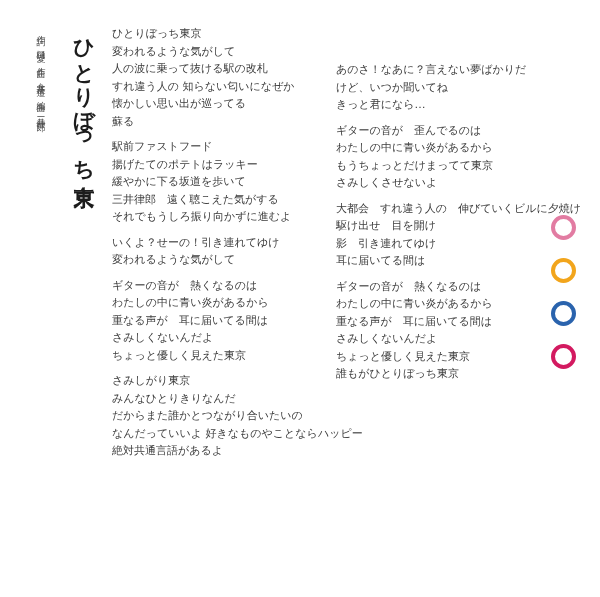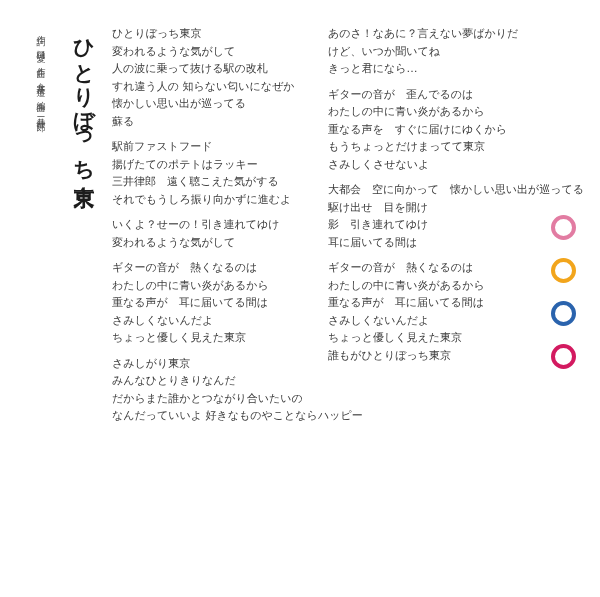--- a/index.html
+++ b/index.html
@@ -45,21 +45,21 @@
   
   .lyrics-col {
     position: absolute;
     top: 25px;
     font-size: 11px;
     line-height: 17.5px;
     color: #3c3c3c;
     white-space: nowrap;
   }
   .col1 { left: 112px; }
-  .col2 { left: 328px; }
+  .col2 { left: 336px; margin-top: 36px; }
   .stanza { margin: 0 0 8px 0; }
   .line { height: 17.5px; }
   
   .circles {
     position: absolute;
     left: 551px;
     top: 215px;
     display: flex;
     flex-direction: column;
     gap: 18px;
@@ -86,57 +86,58 @@
         <div class="line">ひとりぼっち東京</div>
         <div class="line">変われるような気がして</div>
         <div class="line">人の波に乗って抜ける駅の改札</div>
         <div class="line">すれ違う人の 知らない匂いになぜか</div>
         <div class="line">懐かしい思い出が巡ってる</div>
         <div class="line">蘇る</div>
       </div>
       <div class="stanza">
         <div class="line">駅前ファストフード</div>
         <div class="line">揚げたてのポテトはラッキー</div>
+        <div class="line">緩やかに下る坂道を歩いて</div>
         <div class="line">三井律郎　遠く聴こえた気がする</div>
         <div class="line">それでもうしろ振り向かずに進むよ</div>
       </div>
       <div class="stanza">
         <div class="line">いくよ？せーの！引き連れてゆけ</div>
         <div class="line">変われるような気がして</div>
       </div>
       <div class="stanza">
         <div class="line">ギターの音が　熱くなるのは</div>
         <div class="line">わたしの中に青い炎があるから</div>
         <div class="line">重なる声が　耳に届いてる間は</div>
         <div class="line">さみしくないんだよ</div>
         <div class="line">ちょっと優しく見えた東京</div>
       </div>
       <div class="stanza">
         <div class="line">さみしがり東京</div>
         <div class="line">みんなひとりきりなんだ</div>
         <div class="line">だからまた誰かとつながり合いたいの</div>
         <div class="line">なんだっていいよ 好きなものやことならハッピー</div>
+        <div class="line">絶対共通言語があるよ</div>
       </div>
     </div>
 
   <div class="lyrics-col col2">
       <div class="stanza">
         <div class="line">あのさ！なあに？言えない夢ばかりだ</div>
         <div class="line">けど、いつか聞いてね</div>
         <div class="line">きっと君になら…</div>
       </div>
       <div class="stanza">
         <div class="line">ギターの音が　歪んでるのは</div>
         <div class="line">わたしの中に青い炎があるから</div>
-        <div class="line">重なる声を　すぐに届けにゆくから</div>
         <div class="line">もうちょっとだけまってて東京</div>
         <div class="line">さみしくさせないよ</div>
       </div>
       <div class="stanza">
-        <div class="line">大都会　空に向かって　懐かしい思い出が巡ってる</div>
+        <div class="line">大都会　すれ違う人の　伸びていくビルに夕焼け</div>
         <div class="line">駆け出せ　目を開け</div>
         <div class="line">影　引き連れてゆけ</div>
         <div class="line">耳に届いてる間は</div>
       </div>
       <div class="stanza">
         <div class="line">ギターの音が　熱くなるのは</div>
         <div class="line">わたしの中に青い炎があるから</div>
         <div class="line">重なる声が　耳に届いてる間は</div>
         <div class="line">さみしくないんだよ</div>
         <div class="line">ちょっと優しく見えた東京</div>

